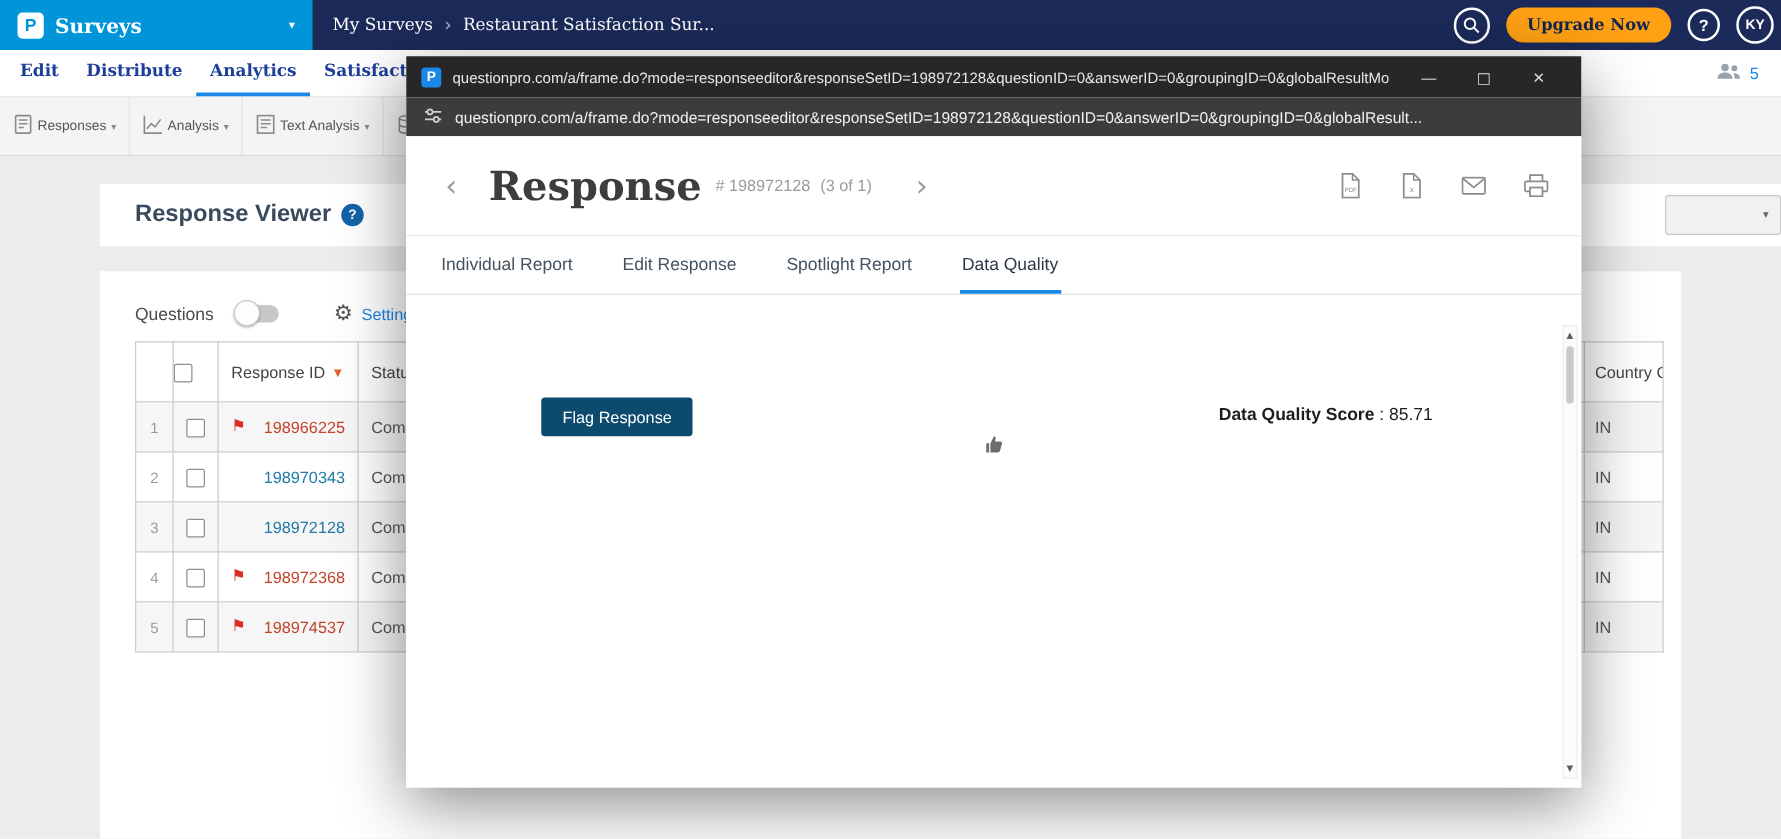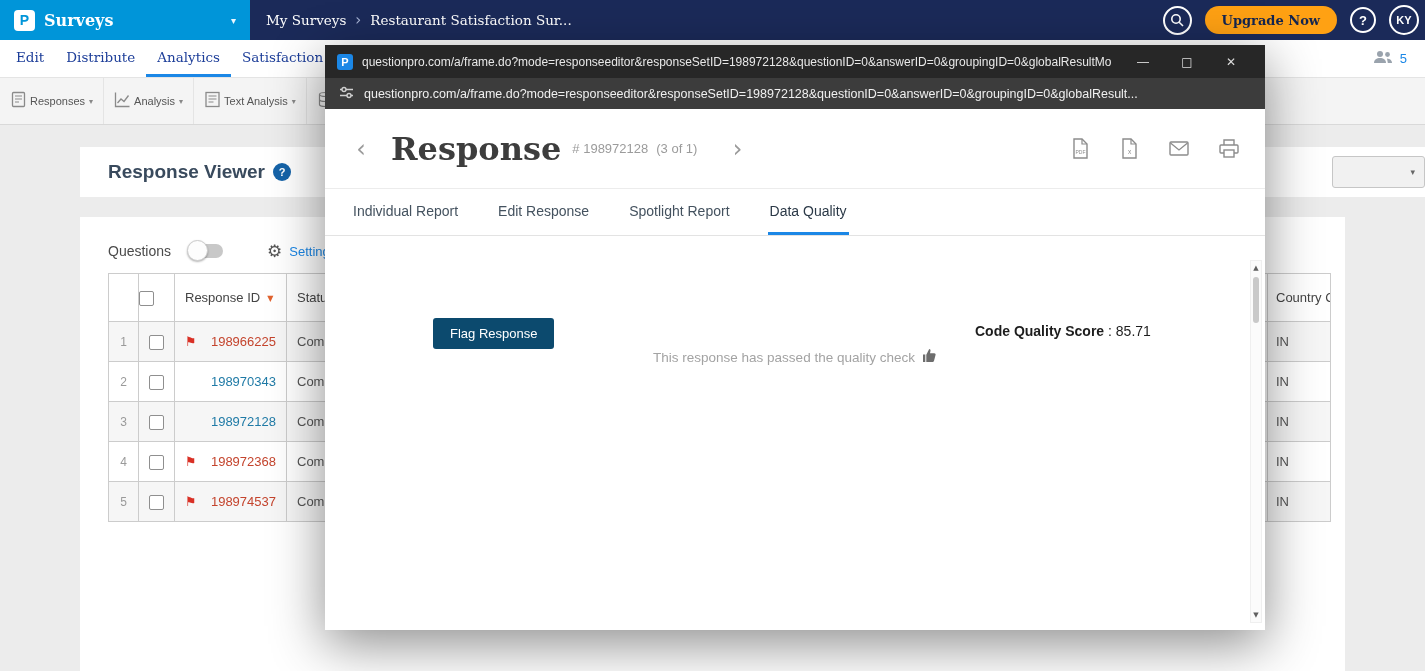--- a/index.html
+++ b/index.html
@@ -31,21 +31,21 @@
                  font-family:"DejaVu Serif", serif; cursor:pointer; }
   .help-btn { width:26px; height:26px; font-size:13px; font-weight:700; }
   .avatar { width:30px; height:30px; border:2px solid #fff; border-radius:50%; color:#fff;
             font-size:11px; font-weight:700; display:flex; align-items:center; justify-content:center; }
 
   
   .nav { position:absolute; top:40px; left:0; width:1425px; height:38px; background:#fff;
          border-bottom:1px solid #e4e4e4; display:flex; align-items:stretch; z-index:1; }
   .nav-tabs { display:flex; padding-left:5px; }
   .nav-tab { padding:12px 11px; display:flex; align-items:center; font-family:"DejaVu Serif", serif;
-             font-size:13.5px; color:#1d3e99; border-bottom:3px solid transparent; cursor:pointer; }
+             font-size:13.5px; color:#1d3e99; border-bottom:3px solid transparent; cursor:pointer;font-weight:bold; }
   .nav-tab.active { border-bottom-color:#1b87e6; }
   .nav-right { margin-left:auto; display:flex; align-items:center; gap:7px; padding-right:18px;
                color:#1b87e6; font-size:13px; cursor:pointer; }
 
   
   .toolbar { position:absolute; top:78px; left:0; width:1425px; height:47px; background:#f4f4f4;
              border-bottom:1px solid #d9d9d9; display:flex; align-items:stretch; z-index:1; }
   .tool-item { min-width:88px; padding:0 10px; display:flex; flex-direction:row; align-items:center;
                justify-content:center; gap:3px; border-right:1px solid #e4e4e4; color:#8a8a8a; cursor:pointer; }
   .tool-label { font-size:11px; color:#555; display:flex; align-items:center; gap:4px; }
@@ -392,26 +392,25 @@
     <div class="m-tabs">
       <span class="m-tab">Individual Report</span>
       <span class="m-tab">Edit Response</span>
       <span class="m-tab">Spotlight Report</span>
       <span class="m-tab active">Data Quality</span>
     </div>
 
     <div class="m-body">
       <button class="flag-btn">Flag Response</button>
       <div class="score">
-        <span class="lbl">Code Quality Score</span>
+        <span class="lbl">Data Quality Score</span>
         <span>:</span>
         <span>85.71</span>
       </div>
       <div class="quality-msg">
-        <span>This response has passed the quality check</span>
         <span>
           <svg width="15" height="15" viewBox="0 0 15 15">
               <path d="M1 6.5h2.3V14H1zM4.3 14V6.8L7.2 1c.9 0 1.5.8 1.3 1.7L8 5.2h4.3c.9 0 1.5.8 1.3 1.6l-1.5 5.6c-.2.9-1 1.6-2 1.6z" fill="#6d6d6d"></path>
             </svg>
         </span>
       </div>
       <div class="m-scroll">
         <span class="arrow up glyph">▲</span>
         <span class="thumb"></span>
         <span class="arrow down glyph">▼</span>

